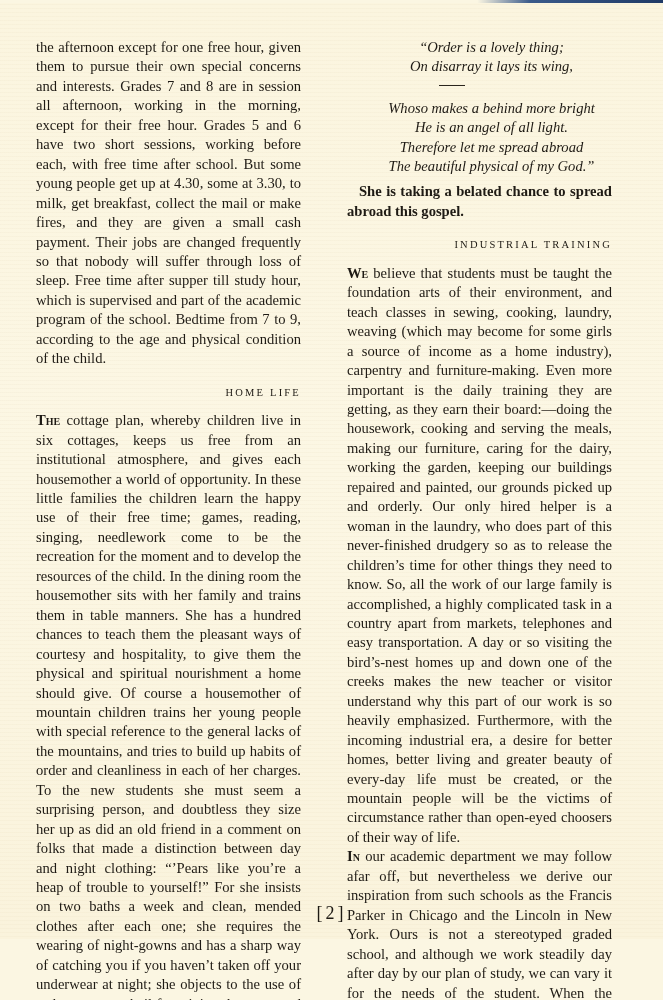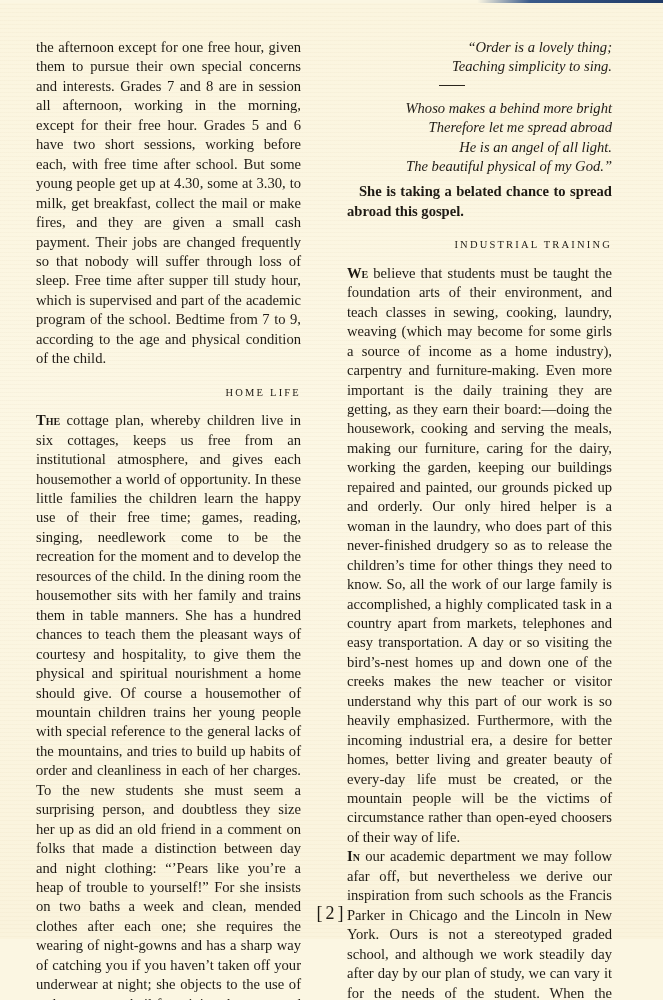--- a/index.html
+++ b/index.html
@@ -29,21 +29,21 @@
   .col-right { left: 347px; }
   .col p { margin: 0; }
   .col .indent { text-indent: 12px; font-weight: bold; }
   .heading {
     text-align: right; font-size: 10.5px; letter-spacing: 2.2px;
     margin: 14px 0 9px 0; font-weight: normal;
   }
   .smallcap { font-variant: small-caps; font-weight: bold; }
   .poem {
     font-style: italic; margin: 0 0 0 24px; font-size: 14.6px; line-height: 19.4px;
-    text-align: right;
+    text-align: center;
   }
   .poem-rule {
     width: 26px; height: 1px; background: #2a251d; margin: 8px 0 13px 92px;
   }
   .poem + .poem-rule { }
   .stanza-2 { margin-bottom: 6px; }
   .folio {
     position: absolute; top: 903px; left: 0; width: 663px;
     text-align: center; font-size: 18px; letter-spacing: 3px;
   }
@@ -57,27 +57,27 @@
   <div class="col col-left">
     <p>the afternoon except for one free hour, given them to pursue their own special concerns and interests. Grades 7 and 8 are in session all afternoon, working in the morning, except for their free hour. Grades 5 and 6 have two short sessions, working before each, with free time after school. But some young people get up at 4.30, some at 3.30, to milk, get breakfast, collect the mail or make fires, and they are given a small cash payment. Their jobs are changed frequently so that nobody will suffer through loss of sleep. Free time after supper till study hour, which is supervised and part of the academic program of the school. Bedtime from 7 to 9, according to the age and physical condition of the child.</p>
 
     <h3 class="heading">HOME LIFE</h3>
     <p><span class="smallcap">The</span><span> cottage plan, whereby children live in six cottages, keeps us free from an institutional atmosphere, and gives each housemother a world of opportunity. In these little families the children learn the happy use of their free time; games, reading, singing, needlework come to be the recreation for the moment and to develop the resources of the child. In the dining room the housemother sits with her family and trains them in table manners. She has a hundred chances to teach them the pleasant ways of courtesy and hospitality, to give them the physical and spiritual nourishment a home should give. Of course a housemother of mountain children trains her young people with special reference to the general lacks of the mountains, and tries to build up habits of order and cleanliness in each of her charges. To the new students she must seem a surprising person, and doubtless they size her up as did an old friend in a comment on folks that made a distinction between day and night clothing: “’Pears like you’re a heap of trouble to yourself!” For she insists on two baths a week and clean, mended clothes after each one; she requires the wearing of night-gowns and has a sharp way of catching you if you haven’t taken off your underwear at night; she objects to the use of a sleeve or a co’tail for wiping the nose, and won’t even allow a feller to wring it in the nice free out-of-doors. But she goes on her relentless way, seeing that teeth are brushed daily, shelves and lockers kept in order, dirty clothes washed, itch, lice and bedbugs warred upon, and behind the routine of this habit training shines the spirit of her intentions.</span></p>
   </div>
 
   <div class="col col-right">
     <div class="poem">
       <div>“Order is a lovely thing;</div>
-      <div>Teaching simplicity to sing.</div>
+      <div>On disarray it lays its wing,</div>
     </div>
     <div class="poem-rule"></div>
     <div class="poem stanza-2">
       <div>Whoso makes a behind more bright</div>
+      <div>He is an angel of all light.</div>
       <div>Therefore let me spread abroad</div>
-      <div>He is an angel of all light.</div>
       <div>The beautiful physical of my God.”</div>
     </div>
     <p class="indent">She is taking a belated chance to spread abroad this gospel.</p>
 
     <h3 class="heading">INDUSTRIAL TRAINING</h3>
     <p><span class="smallcap">We</span><span> believe that students must be taught the foundation arts of their environment, and teach classes in sewing, cooking, laundry, weaving (which may become for some girls a source of income as a home industry), carpentry and furniture-making. Even more important is the daily training they are getting, as they earn their board:—doing the housework, cooking and serving the meals, making our furniture, caring for the dairy, working the garden, keeping our buildings repaired and painted, our grounds picked up and orderly. Our only hired helper is a woman in the laundry, who does part of this never-finished drudgery so as to release the children’s time for other things they need to know. So, all the work of our large family is accomplished, a highly complicated task in a country apart from markets, telephones and easy transportation. A day or so visiting the bird’s-nest homes up and down one of the creeks makes the new teacher or visitor understand why this part of our work is so heavily emphasized. Furthermore, with the incoming industrial era, a desire for better homes, better living and greater beauty of every-day life must be created, or the mountain people will be the victims of circumstance rather than open-eyed choosers of their way of life.</span></p>
 
     <p><span class="smallcap">In</span><span> our academic department we may follow afar off, but nevertheless we derive our inspiration from such schools as the Francis Parker in Chicago and the Lincoln in New York. Ours is not a stereotyped graded school, and although we work steadily day after day by our plan of study, we can vary it for the needs of the student. When the program will not furnish space for a much-needed course in home nursing and child care, the teachers will sacrifice a dozen recitation hours in a sub-</span></p>
   </div>
 

